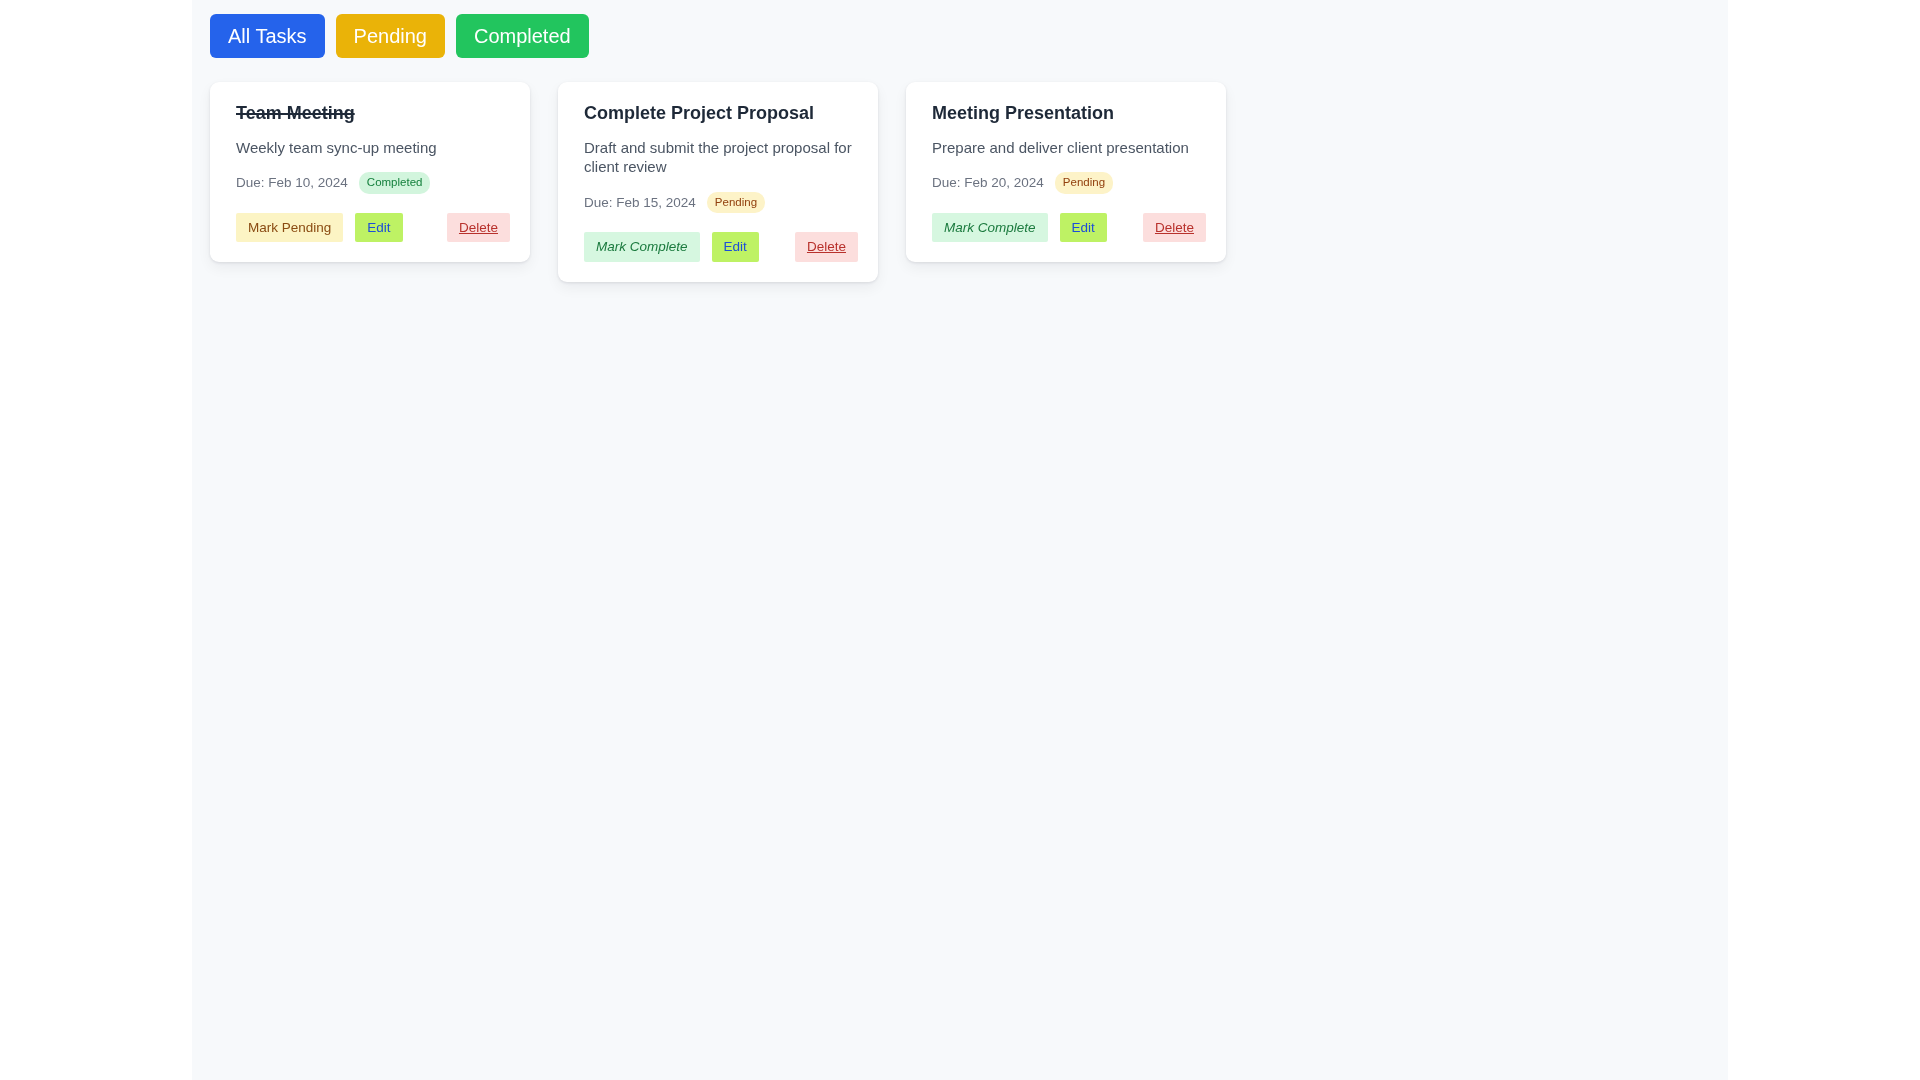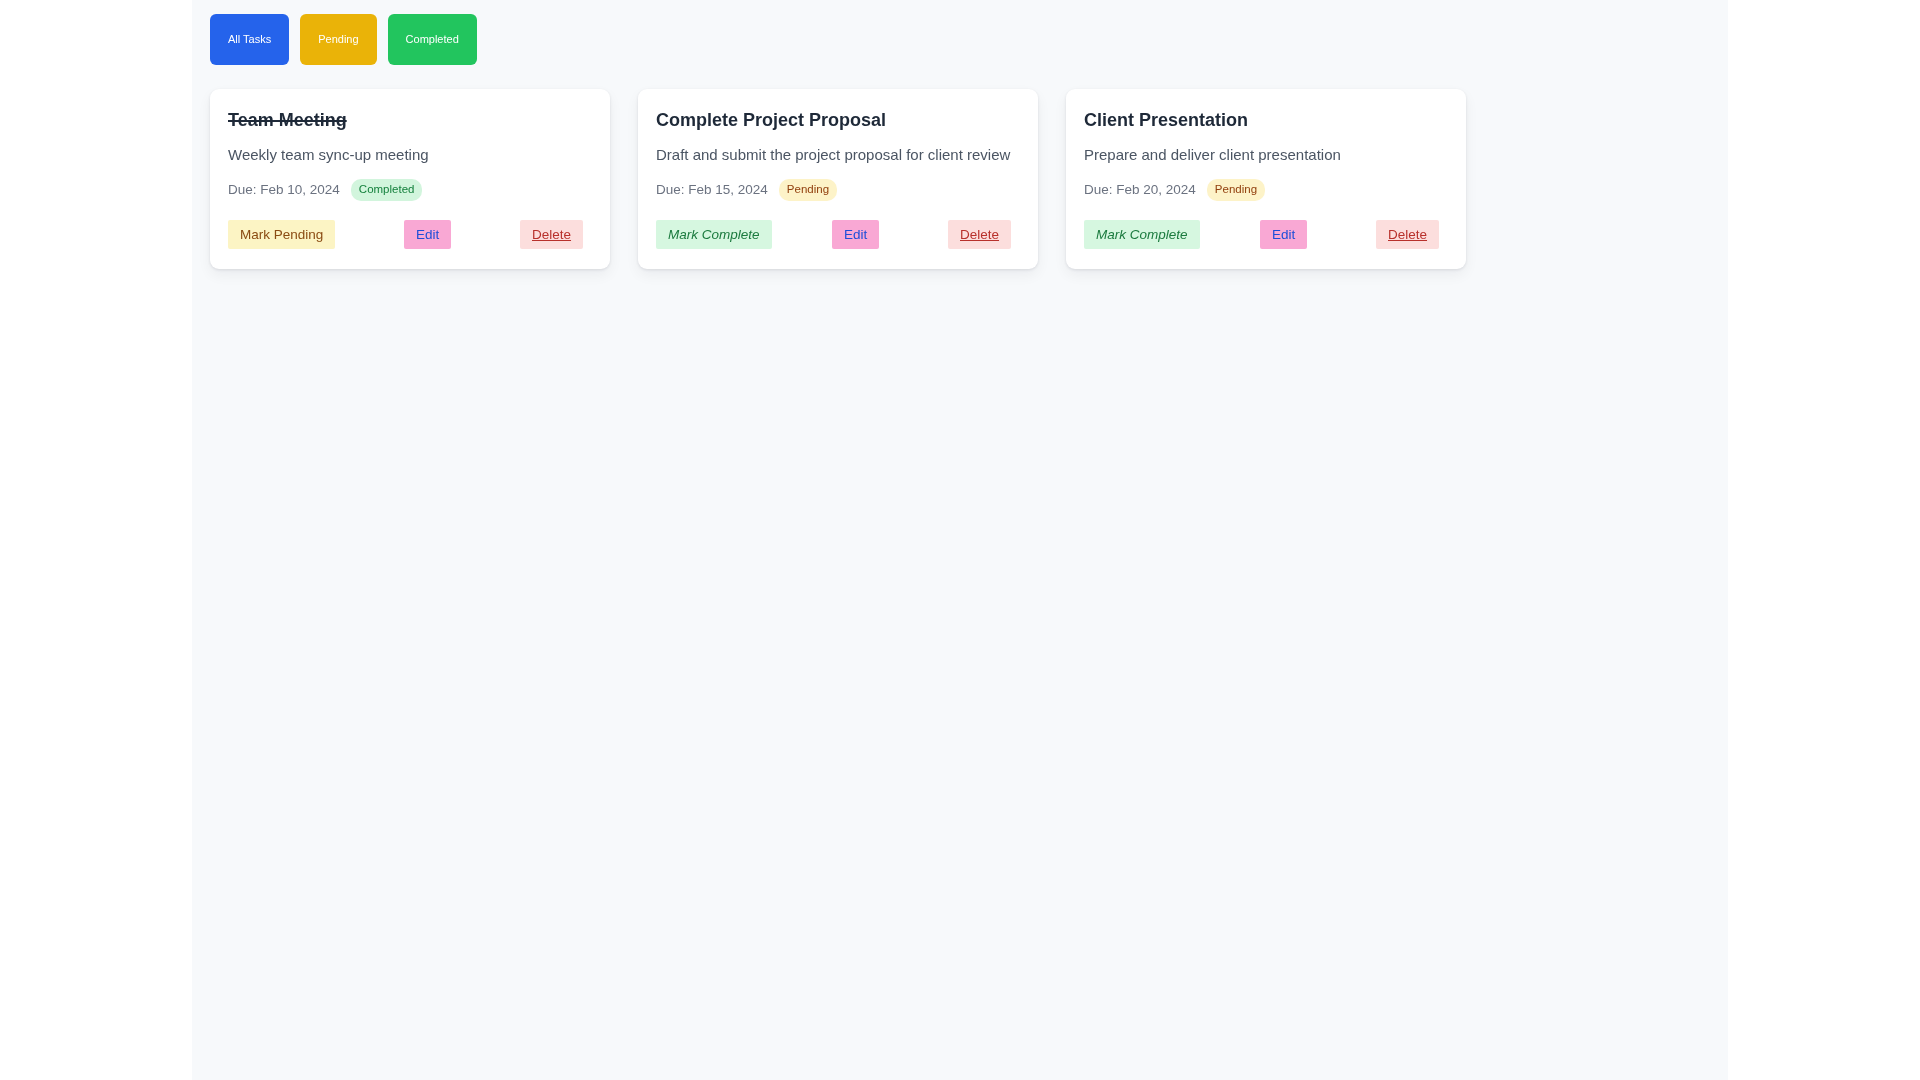--- a/index.html
+++ b/index.html
@@ -43,44 +43,44 @@
     gap: 11px;
     margin-bottom: 24px;
     padding-left: 2px;
   }
 
   .filter-btn {
     border: none;
     border-radius: 6px;
     color: #ffffff;
     font-family: "Liberation Sans", sans-serif;
-    font-size: 11px;
-    line-height: 1;
-    padding: 20px 18px;
+    font-size: 20px;
+    line-height: 1;
+    padding: 12px 18px;
     cursor: pointer;
     white-space: nowrap;
   }
   .filter-btn.all       { background: #2563eb; }
   .filter-btn.pending   { background: #eab308; }
   .filter-btn.completed { background: #22c55e; }
 
   
   .cards-grid {
     display: flex;
     gap: 28px;
     padding-left: 2px;
     align-items: flex-start;
   }
 
   .task-card {
-    width: 400px;
+    width: 320px;
     background: #ffffff;
     border-radius: 9px;
     box-shadow: 0 1px 3px rgba(15,23,42,0.10), 0 6px 14px rgba(15,23,42,0.055);
-    padding: 20px 20px 20px 18px;
+    padding: 20px 20px 20px 26px;
   }
 
   .task-title {
     font-size: 18px;
     font-weight: bold;
     color: #1e2938;
     line-height: 1.25;
     margin-bottom: 13px;
   }
   .task-title.done {
@@ -129,21 +129,21 @@
     border-radius: 2px;
     font-family: "Liberation Sans", sans-serif;
     font-size: 13.5px;
     line-height: 1;
     padding: 8px 12px;
     cursor: pointer;
     white-space: nowrap;
   }
   .act-btn.toggle-pending  { background: #fcf4c4; color: #8a4b12; }
   .act-btn.toggle-complete { background: #d6f7e0; color: #1b7a3e; font-style: italic; }
-  .act-btn.edit            { background: #f9a8d4; color: #1d4ed8; }
+  .act-btn.edit            { background: #bef264; color: #1d4ed8; margin-left: 12px; }
   .act-btn.delete          { background: #fcdedd; color: #b8312c; text-decoration: underline; }
 
   .spacer { flex: 1 1 auto; }
 
   .act-slot-edit   { width: 116px; display: flex; justify-content: flex-start; }
   .act-slot-delete { width: 70px;  display: flex; justify-content: flex-start; }
 </style>
 </head>
 <body>
 
@@ -191,21 +191,21 @@
           <span class="act-slot-edit">
             <button class="act-btn edit">Edit</button>
           </span>
           <span class="act-slot-delete">
             <button class="act-btn delete">Delete</button>
           </span>
         </div>
       </div>
 
       <div class="task-card">
-        <div class="task-title">Client Presentation</div>
+        <div class="task-title">Meeting Presentation</div>
         <div class="task-desc">Prepare and deliver client presentation</div>
         <div class="task-meta">
           <span class="task-due">Due: Feb 20, 2024</span>
           <span class="status-badge pending">Pending</span>
         </div>
         <div class="task-actions">
           <button class="act-btn toggle-complete">Mark Complete</button>
           <span class="spacer"></span>
           <span class="act-slot-edit">
             <button class="act-btn edit">Edit</button>

